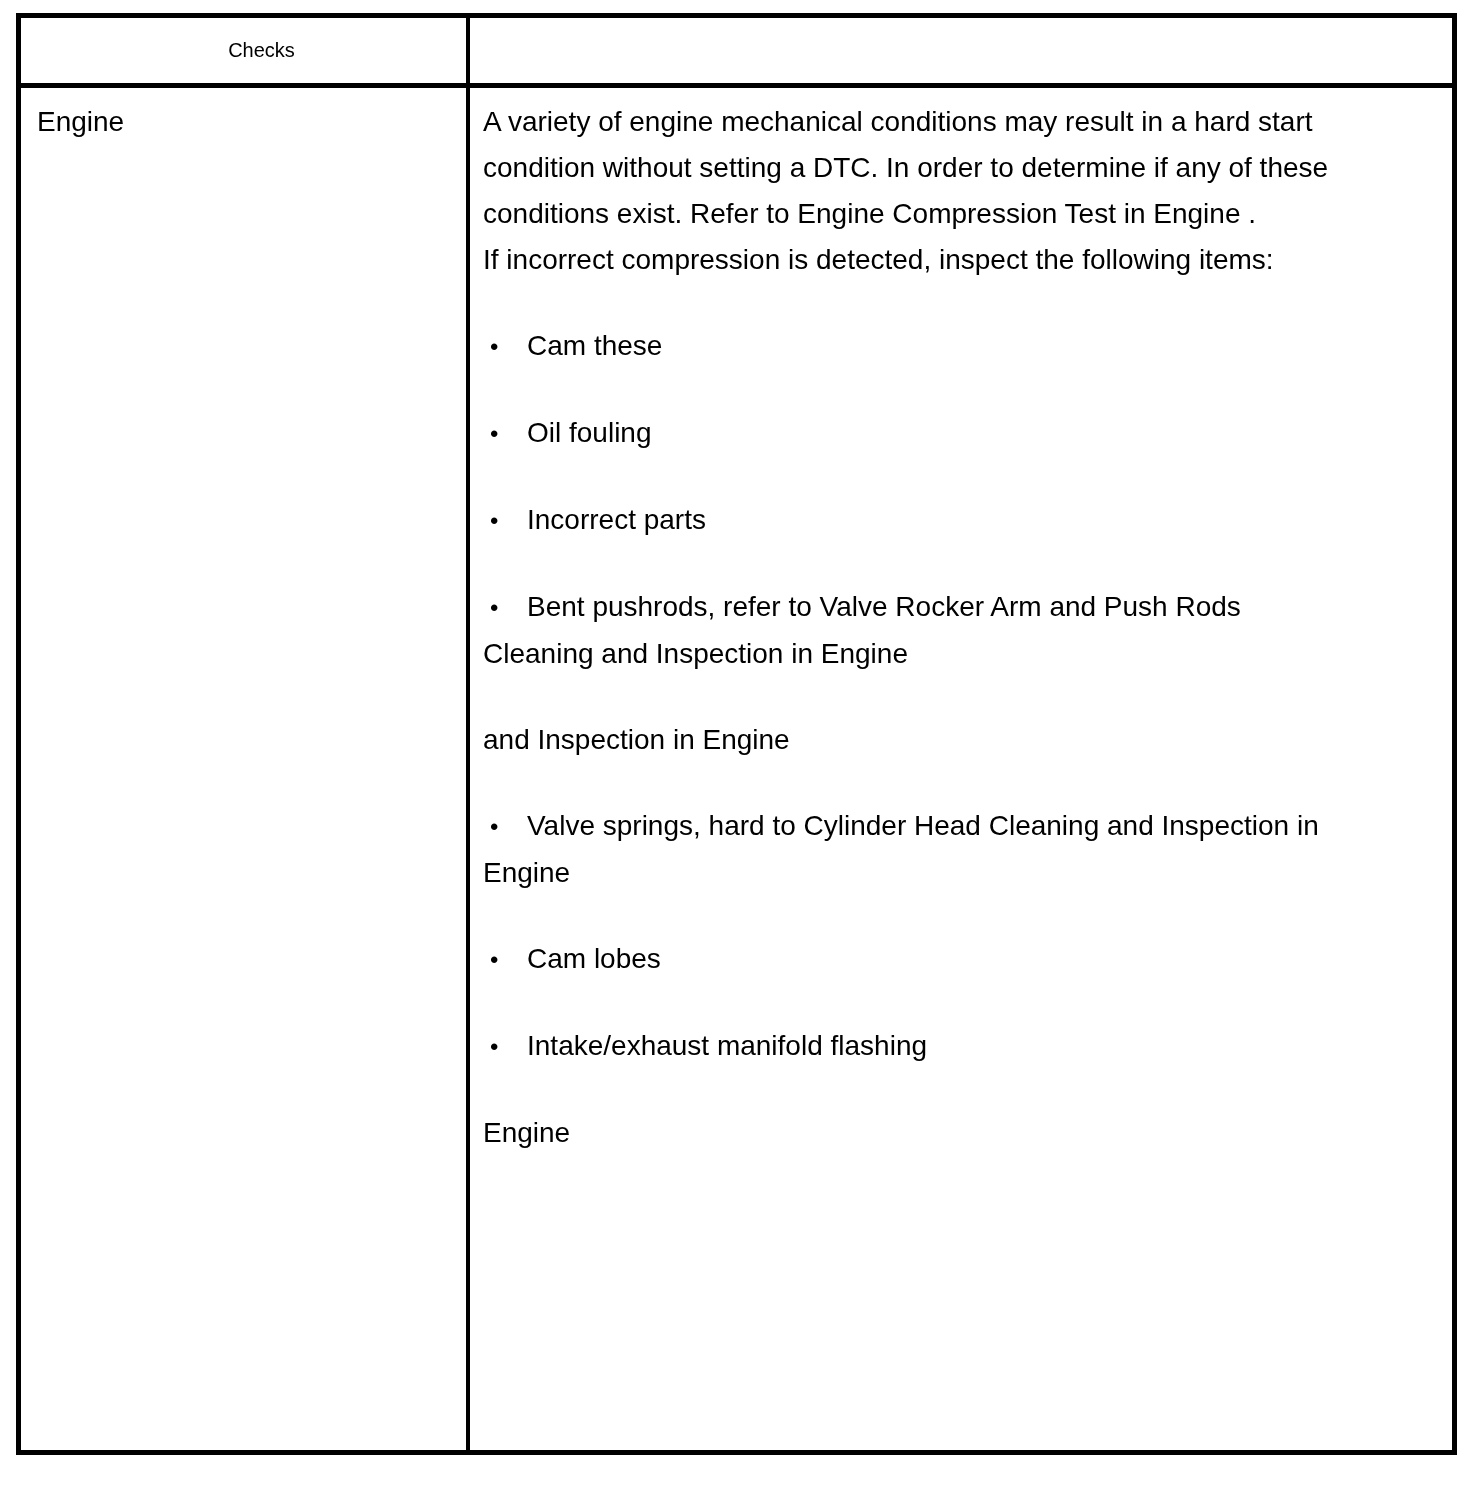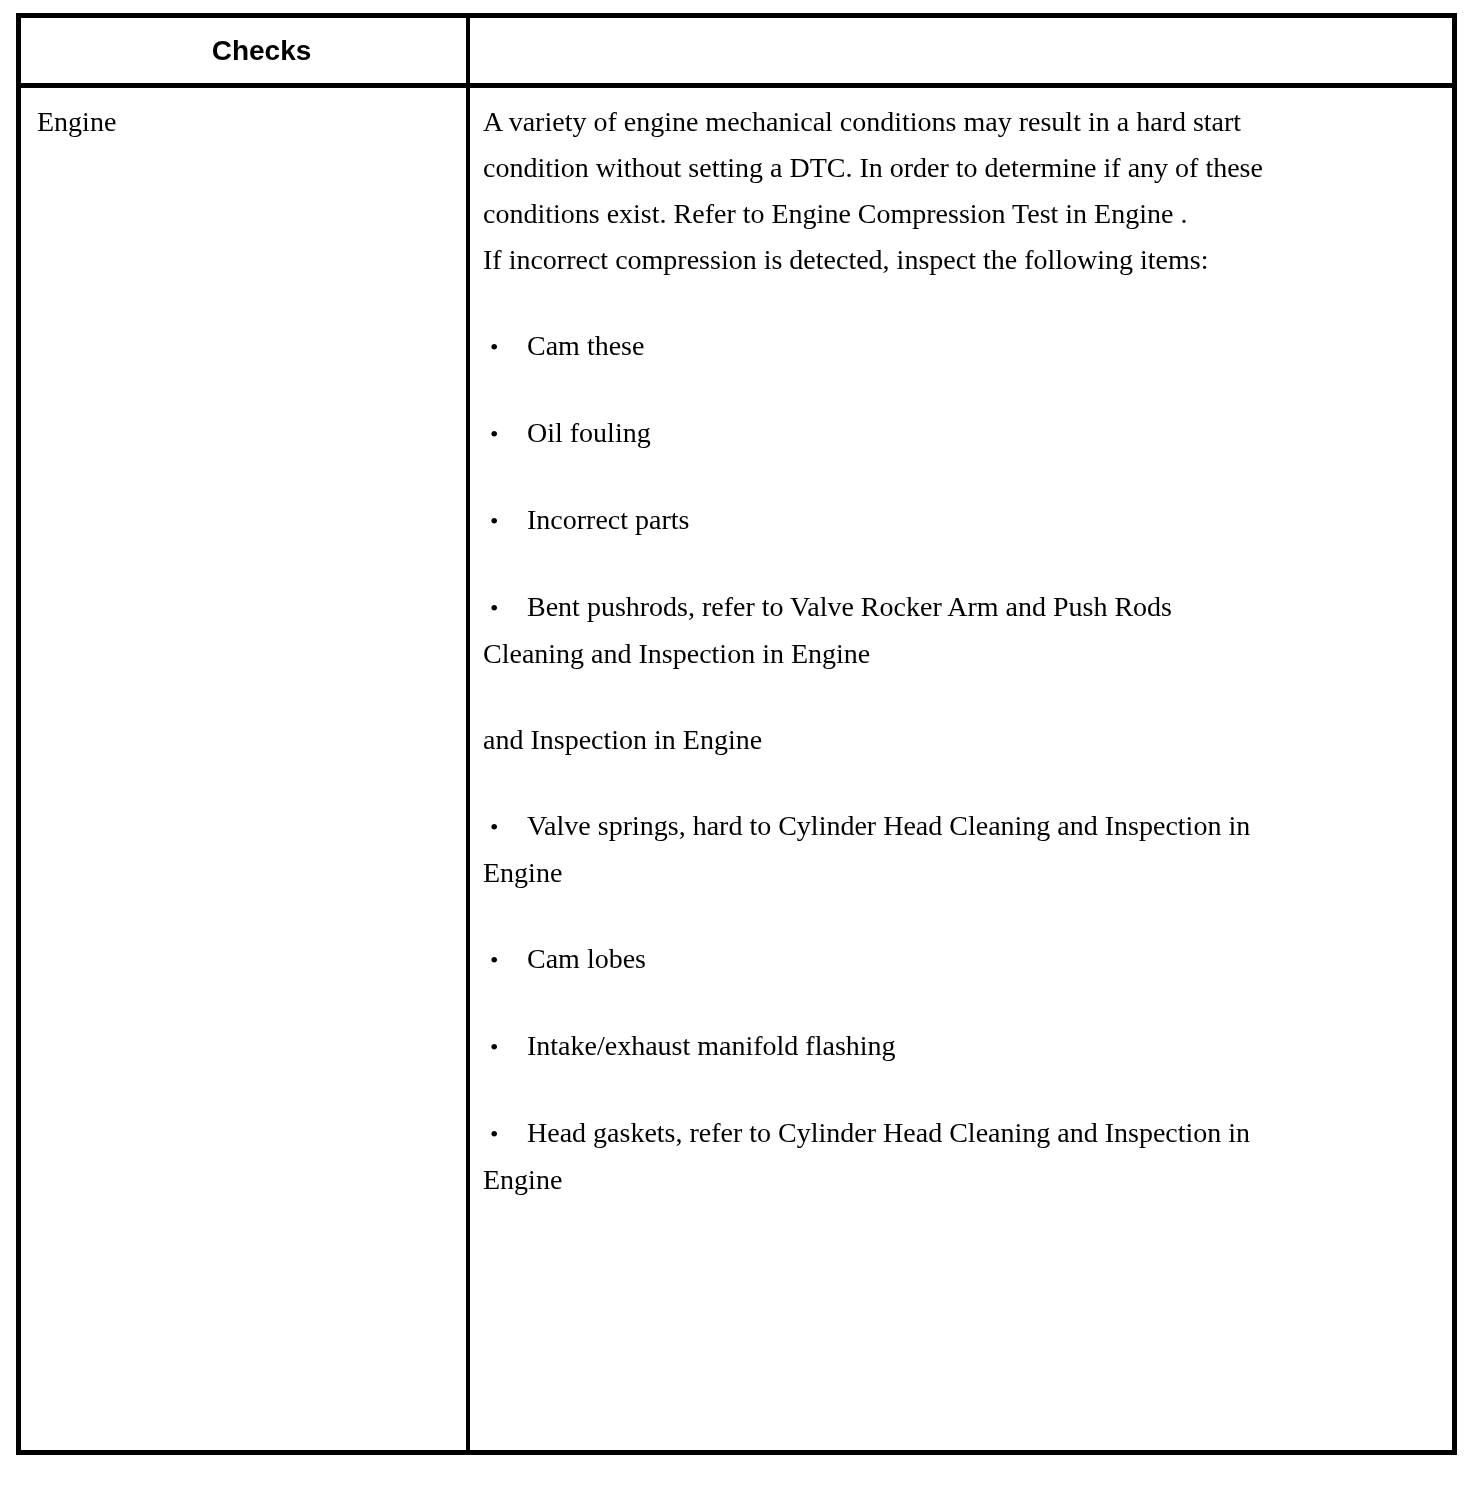--- a/index.html
+++ b/index.html
@@ -27,34 +27,33 @@
   }
   .row-header {
     display: flex;
     height: 70px;
     border-bottom: 5px solid #000000;
   }
   .hcell {
     display: flex;
     align-items: center;
     justify-content: center;
-    font-weight: bold;
-    font-size: 28px;
+    font-weight: normal;
+    font-size: 20px;
     padding-left: 36px;
   }
   .hcell.checks {
     width: 449px;
     border-right: 4px solid #000000;
   }
   .hcell.action { flex: 1; }
   .row-body {
     display: flex;
     height: 1362px;
     font-size: 28px;
-    font-family: Liberation Serif, serif;
   }
   .cell-checks {
     width: 449px;
     border-right: 4px solid #000000;
     padding: 11px 10px 0 16px;
   }
   .cell-action {
     flex: 1;
     padding: 11px 15px 16px 13px;
     overflow: hidden;
@@ -111,20 +110,19 @@
               <div class="line"><span class="bullet-dot">•</span><span>Valve springs, hard to Cylinder Head Cleaning and Inspection in</span></div>
               <div class="line">Engine</div>
             </div>
             <div class="bullet-item">
               <div class="line"><span class="bullet-dot">•</span><span>Cam lobes</span></div>
             </div>
             <div class="bullet-item">
               <div class="line"><span class="bullet-dot">•</span><span>Intake/exhaust manifold flashing</span></div>
             </div>
             <div class="bullet-item">
-              <div class="line"><span class="bullet-dot">•</span><span>Head gaskets, refer to Cylinder Head Cleaning and Inspection in</span></div>
               <div class="line">Engine</div>
             </div>
           </div>
       </div>
     </div>
   </div>
 </div>
 
 </body></html>

